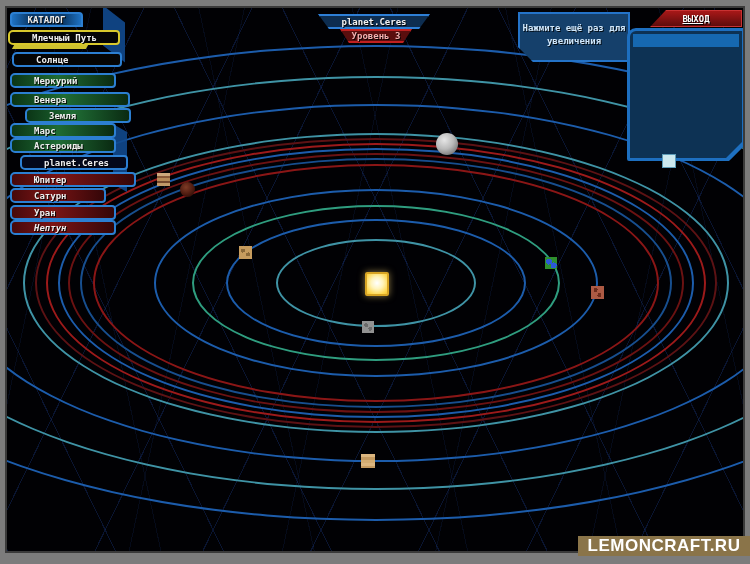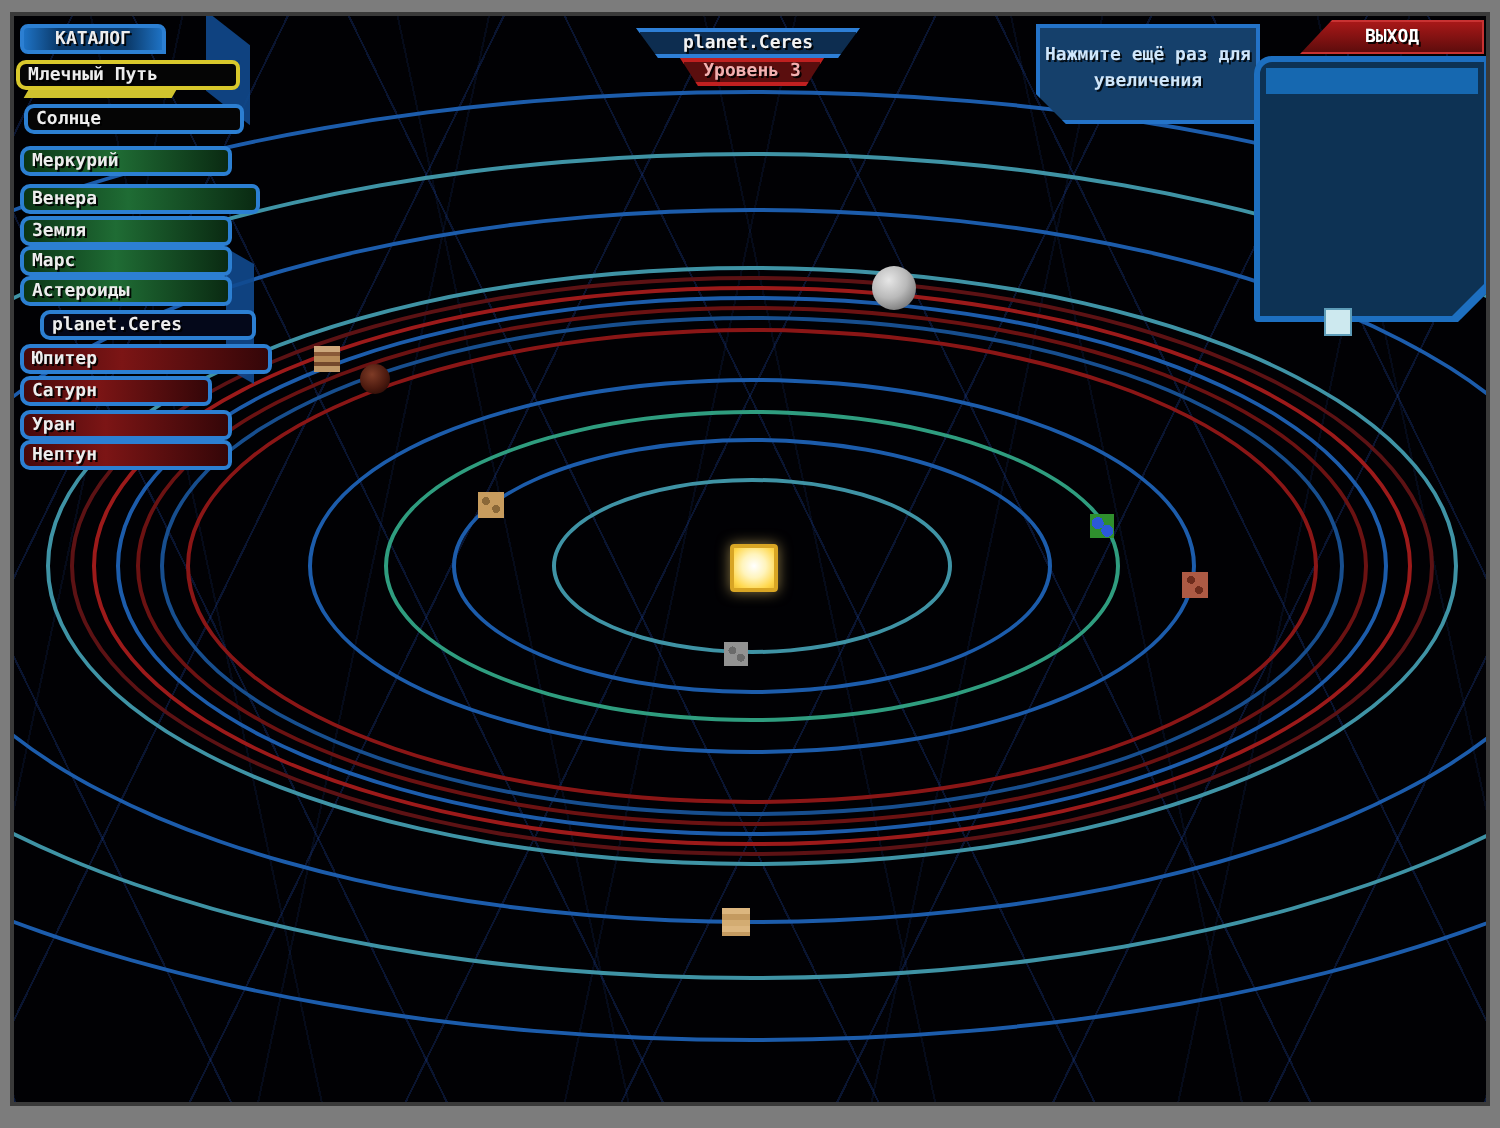--- a/index.html
+++ b/index.html
@@ -35,21 +35,21 @@
   .body.sq-mars{background:
        radial-gradient(circle at 35% 30%, #6e2c1c 0 2px, transparent 2px),
        radial-gradient(circle at 65% 70%, #6e2c1c 0 2px, transparent 2px),#ad5a44;}
   .body.sq-mercury{background:
        radial-gradient(circle at 35% 35%, #6a6a6a 0 2px, transparent 2px),
        radial-gradient(circle at 70% 65%, #6a6a6a 0 2px, transparent 2px),#929292;}
   .body.sq-saturn{background:repeating-linear-gradient(180deg,#dcb67f 0 3px,#c49a60 3px 6px,#d3ac72 6px 9px);}
   
   .side-item{position:absolute;box-sizing:border-box;height:15px;
        border:2px solid #2c7fd2;border-radius:5px 4px 4px 5px;
-       display:flex;align-items:center;padding-left:4px;
+       display:flex;align-items:center;padding-left:22px;
        font:bold 9px "DejaVu Sans Mono",monospace;color:#ededed;
        text-shadow:1px 1px 0 rgba(0,0,0,.9);white-space:nowrap;cursor:pointer;}
   .side-item.header{background:linear-gradient(90deg,#1e72c4,#0b3a6a 25%,#0b3a6a 75%,#1e72c4);
        justify-content:center;padding-left:0;border-radius:4px 4px 0 4px;}
   .side-item.yellow{border-color:#d8c82c;background:#050505;}
   .side-item.plain{background:#050505;}
   .side-item.green{background:linear-gradient(90deg,#0b3516,#1f6c34 45%,#0a2a12);}
   .side-item.red{background:linear-gradient(90deg,#46090b,#7c1515 40%,#340608);}
   .side-item.child{background:#04081a;}
   .yellow-underline{position:absolute;left:6px;top:37px;width:74px;height:4px;
@@ -64,21 +64,21 @@
        clip-path:polygon(0 0,100% 0,calc(100% - 9px) 100%,9px 100%);}
   
   #hint-box{position:absolute;box-sizing:border-box;background:#15406b;border:2px solid #2473c8;
        clip-path:polygon(0 0,100% 0,100% 100%,15px 100%,0 calc(100% - 15px));
        color:#cfe6fa;font:bold 9px "DejaVu Sans Mono",monospace;text-align:center;
        padding-top:8px;line-height:13px;text-shadow:1px 1px 0 rgba(0,0,0,.8);}
   #exit-btn{position:absolute;box-sizing:border-box;
        background:linear-gradient(180deg,#a81818,#5e0c0c);border:1px solid #c83232;
        clip-path:polygon(16px 0,100% 0,100% 100%,0 100%);
        display:flex;align-items:center;justify-content:center;color:#fff;
-       font:bold 9px "DejaVu Sans Mono",monospace;text-shadow:1px 1px 0 rgba(0,0,0,.9);cursor:pointer;}
+       font:bold 9px "DejaVu Sans Mono",monospace;text-shadow:1px 1px 0 rgba(0,0,0,.9);cursor:pointer;text-decoration:underline;}
   #preview-panel{position:absolute;box-sizing:border-box;background:#0d3254;
        border:3px solid #1d6fc0;border-radius:9px 2px 2px 2px;
        clip-path:polygon(0 0,100% 0,100% calc(100% - 16px),calc(100% - 16px) 100%,0 100%);}
   #preview-header{position:absolute;left:3px;right:3px;top:3px;height:13px;background:#1668b0;}
   #preview-corner{position:absolute;width:0;height:0;
        border-left:16px solid transparent;border-bottom:16px solid #1d6fc0;}
   #preview-handle{position:absolute;width:14px;height:14px;background:#cde9ef;
        border:1px solid #5d9cb8;box-sizing:border-box;cursor:grab;}
   
   #watermark{position:absolute;right:0;bottom:8px;width:172px;height:20px;background:#8a7449;
@@ -133,42 +133,42 @@
           </div>
           <div class="side-item plain" style="left: 5px; top: 44px; width: 110px;">
             <span>Солнце</span>
           </div>
           <div class="side-item green" style="left: 3px; top: 65px; width: 106px;">
             <span>Меркурий</span>
           </div>
           <div class="side-item green" style="left: 3px; top: 84px; width: 120px;">
             <span>Венера</span>
           </div>
-          <div class="side-item green" style="left: 3px; top: 100px; width: 106px;">
+          <div class="side-item green" style="left: 18px; top: 100px; width: 106px;">
             <span>Земля</span>
           </div>
           <div class="side-item green" style="left: 3px; top: 115px; width: 106px;">
             <span>Марс</span>
           </div>
           <div class="side-item green" style="left: 3px; top: 130px; width: 106px;">
             <span>Астероиды</span>
           </div>
           <div class="side-item child" style="left: 13px; top: 147px; width: 108px;">
             <span>planet.Ceres</span>
           </div>
           <div class="side-item red" style="left: 3px; top: 164px; width: 126px;">
             <span>Юпитер</span>
           </div>
           <div class="side-item red" style="left: 3px; top: 180px; width: 96px;">
             <span>Сатурн</span>
           </div>
           <div class="side-item red" style="left: 3px; top: 197px; width: 106px;">
             <span>Уран</span>
           </div>
-          <div class="side-item red" style="left: 3px; top: 212px; width: 106px;">
+          <div class="side-item red" style="left: 3px; top: 212px; width: 106px; font-style: italic;">
             <span>Нептун</span>
           </div>
         </div>
       <div class="yellow-underline"></div>
     </div>
 
     <div class="banner blue" style="left:311px;top:6px;width:112px;height:15px;">
       <span>planet.Ceres</span>
     </div>
     <div class="banner redlvl" style="left:333px;top:21px;width:72px;height:14px;">
@@ -184,13 +184,16 @@
       <span>ВЫХОД</span>
     </div>
 
     <div id="preview-panel" style="left:620px;top:20px;width:118px;height:133px;">
       <div id="preview-header"></div>
       <div id="preview-corner" style="right:0;bottom:0;"></div>
     </div>
     <div id="preview-handle" style="left:655px;top:146px;"></div>
   </div>
 
+  <div id="watermark">
+    <span>LEMONCRAFT.RU</span>
+  </div>
 </div>
 
 </body></html>

